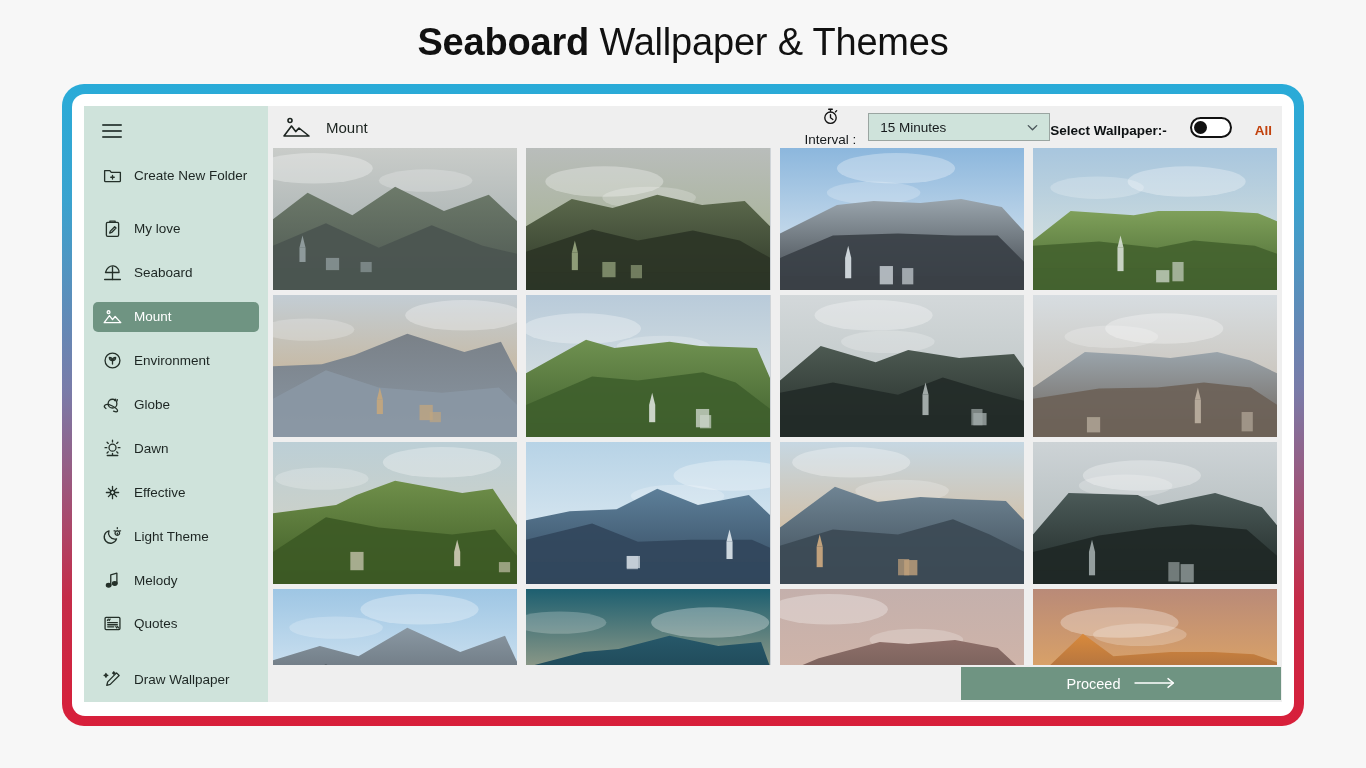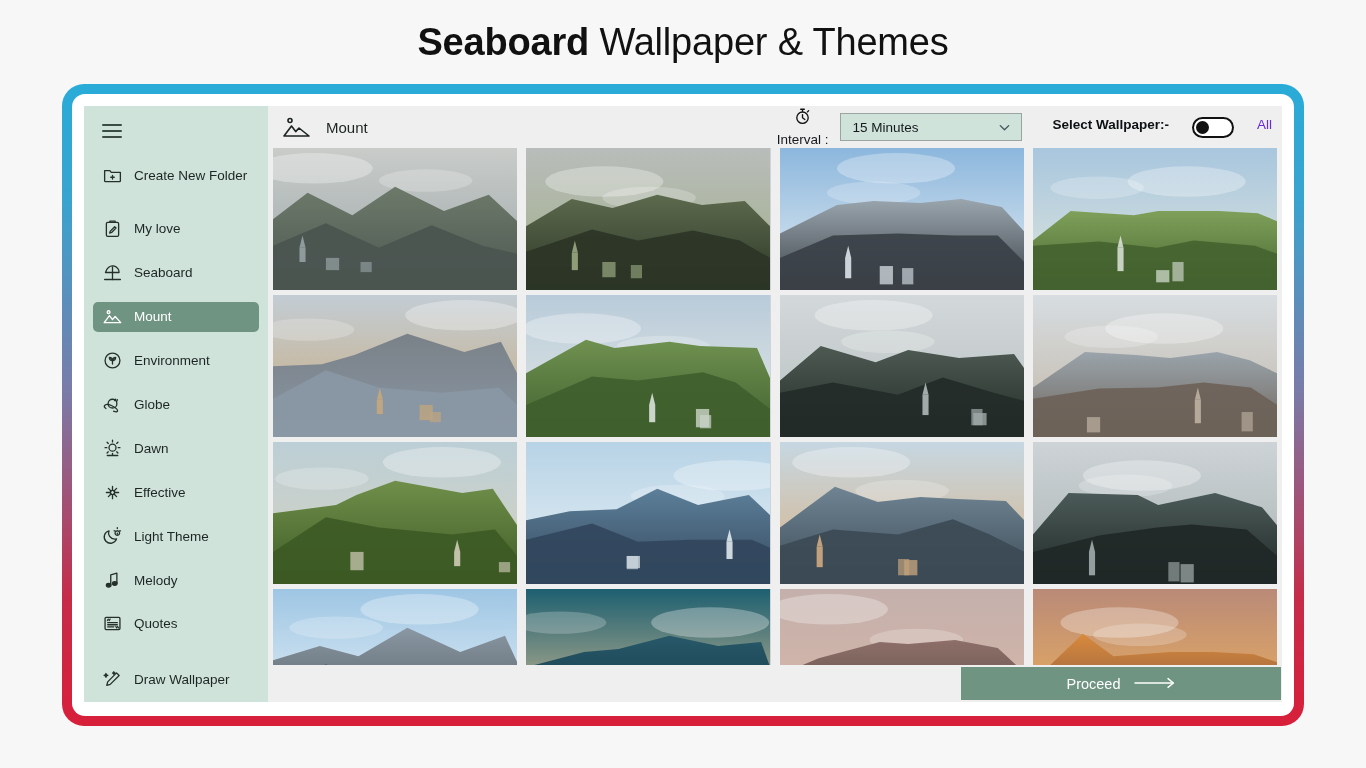--- a/index.html
+++ b/index.html
@@ -101,30 +101,30 @@
     width: 182px; height: 28px;
     background: #cfe3db;
     border: 1px solid #9aa5a1;
     display: flex; align-items: center; justify-content: space-between;
     padding: 0 9px 0 11px;
     font-size: 13.5px; color: #15191b;
     cursor: pointer;
   }
   .select .chev { width: 15px; height: 15px; display: block; }
 
-  .selwall { display: flex; align-items: flex-start; gap: 23px; margin-left: 30px; }
+  .selwall { display: flex; align-items: flex-end; gap: 23px; }
   .selwall-label { font-size: 13.5px; font-weight: 700; color: #0d1113; }
   .toggle {
     width: 42px; height: 21px; border-radius: 11px;
     border: 2px solid #111; background: #fff;
     display: flex; align-items: center;
     padding: 0 2px; cursor: pointer;
   }
   .toggle .knob { width: 13px; height: 13px; border-radius: 50%; background: #111; }
-  .all-label { font-size: 13.5px; font-weight: 400; color: #6d28d9; }
+  .all-label { font-size: 13.5px; font-weight: 700; color: #c2410c; }
 
   
   .grid-wrap { flex: 1 1 auto; position: relative; overflow: hidden; background: #efefef; padding: 0 4px; }
   .grid {
     display: grid;
     grid-template-columns: repeat(4, 1fr);
     grid-auto-rows: 142px;
     gap: 5px 9px;
     padding: 0 1px;
   }

